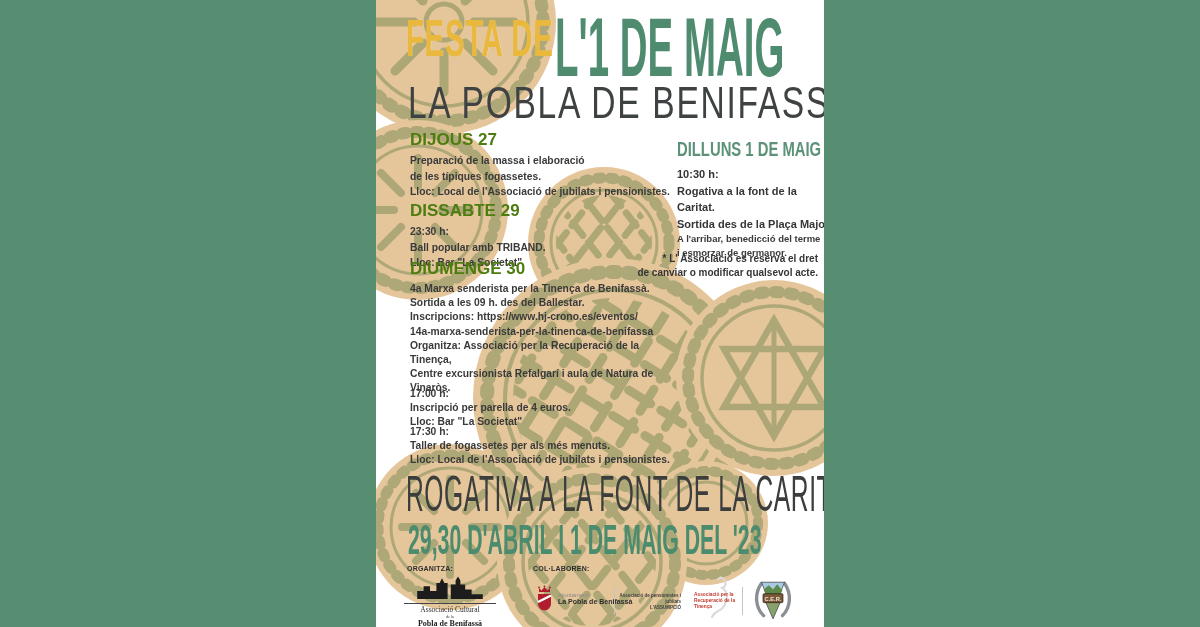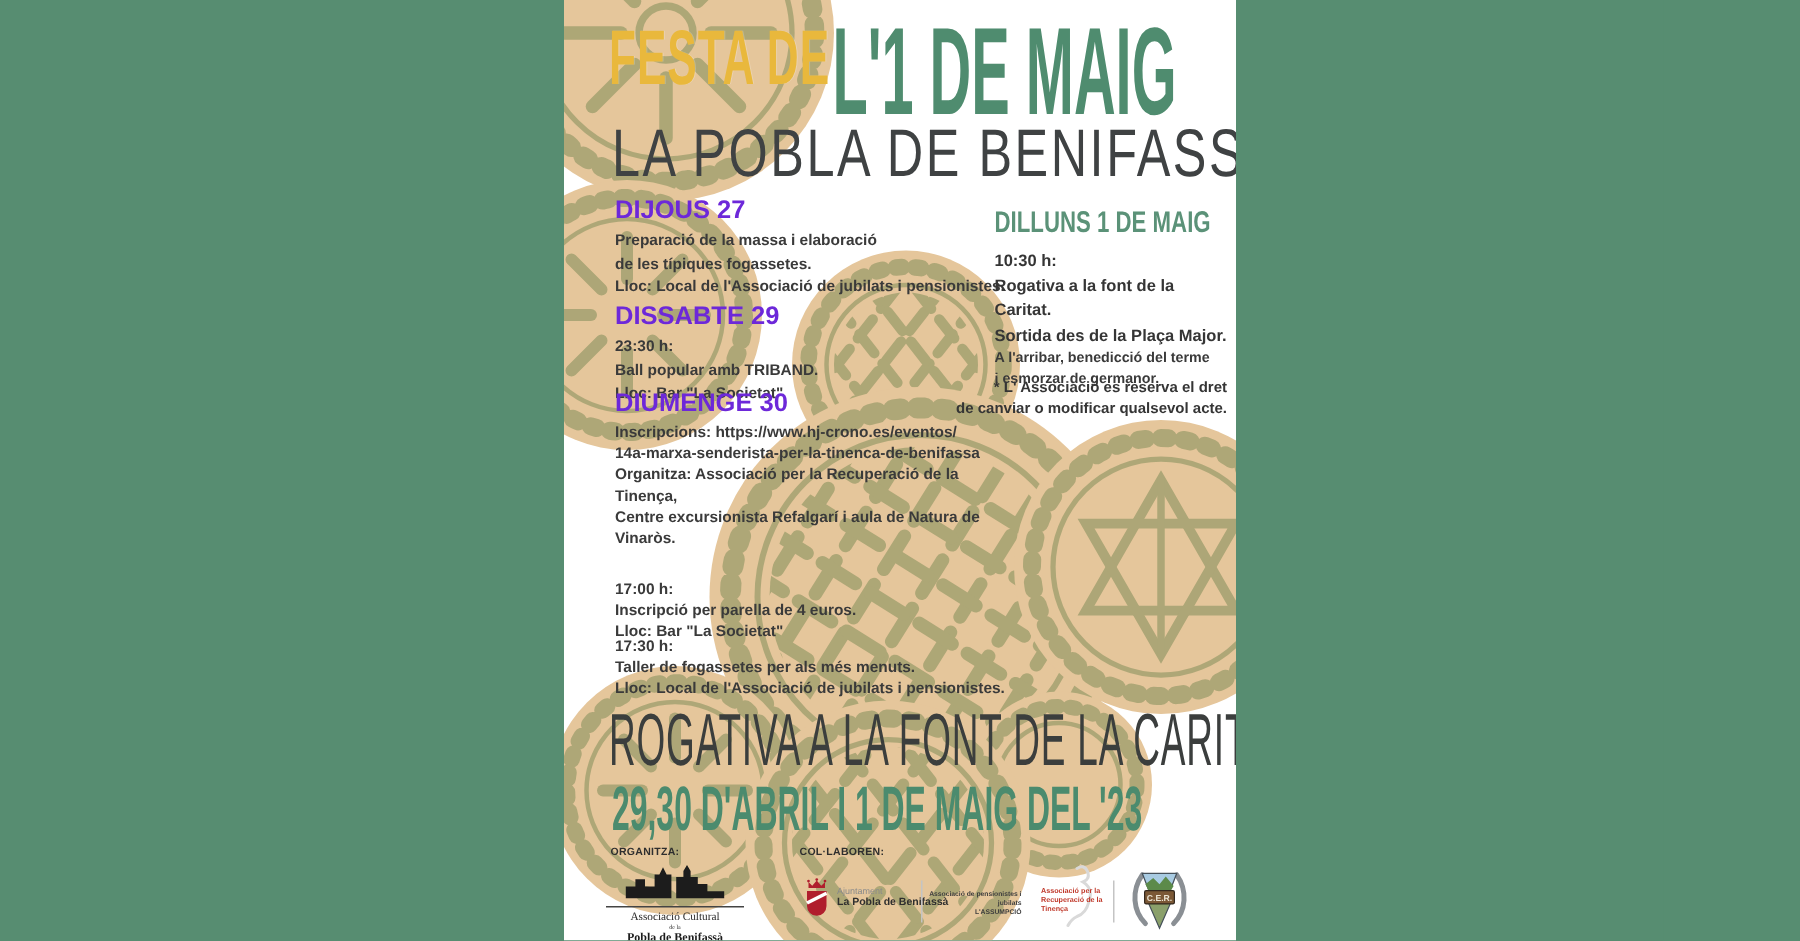--- a/index.html
+++ b/index.html
@@ -13,27 +13,27 @@
   .t-festa{position:absolute;left:30px;top:8px;font-size:46px;font-weight:bold;color:#e9b83c;
            white-space:nowrap;transform:scale(0.64,1.12);transform-origin:0 0;letter-spacing:1px;
            text-shadow:1px 0 0 #fff3;}
   .t-maig{position:absolute;left:179px;top:0px;font-size:74px;font-weight:bold;color:#4f8c6f;
           white-space:nowrap;transform:scale(0.52,1.12);transform-origin:0 0;}
   .t-town{position:absolute;left:32px;top:78px;font-size:40px;font-weight:400;color:#3f4243;
           white-space:nowrap;letter-spacing:2px;transform:scale(0.84,1.12);transform-origin:0 0;}
 
   
   .lblock{position:absolute;left:34px;width:268px;}
-  .lblock h3{margin:0 0 4px 0;font-size:17px;line-height:19px;font-weight:bold;color:#6d28d9;}
+  .lblock h3{margin:0 0 4px 0;font-size:17px;line-height:19px;font-weight:bold;color:#4d7c0f;}
   .lblock p{margin:0;font-size:10.3px;line-height:15.5px;font-weight:bold;color:#3a3a3a;}
   .lblock.tight p{line-height:14.2px;}
   .b1{top:130px}.b2{top:201px}.b3{top:259px}.b4{top:387px}.b5{top:425px}
 
   
-  .rcol{position:absolute;left:287px;top:138px;width:160px;}
+  .rcol{position:absolute;left:301px;top:138px;width:160px;}
   .rcol h3{margin:0 0 7px 0;font-size:19px;line-height:21px;font-weight:bold;color:#5b9278;
            white-space:nowrap;transform:scale(0.78,1.05);transform-origin:0 0;}
   .rcol p.main{margin:0;font-size:11px;line-height:16.5px;font-weight:bold;color:#353535;}
   .rcol p.sub{margin:0;font-size:9.5px;line-height:13.5px;font-weight:bold;color:#3a3a3a;}
   .rcol p.sub:first-of-type{margin-top:5px;}
   .note{position:absolute;right:6px;top:252px;width:230px;text-align:right;}
   .note p{margin:0;font-size:10px;line-height:14px;font-weight:bold;color:#353535;}
 
   
   .t-rogativa{position:absolute;left:30px;top:466px;font-size:44px;font-weight:400;color:#3b3e3d;
@@ -231,20 +231,22 @@
         <p>Lloc: Local de l'Associació de jubilats i pensionistes.</p>
       </div>
       <div class="lblock b2">
         <h3>DISSABTE 29</h3>
         <p>23:30 h:</p>
         <p>Ball popular amb TRIBAND.</p>
         <p>Lloc: Bar "La Societat"</p>
       </div>
       <div class="lblock b3 tight">
         <h3>DIUMENGE 30</h3>
+        <p>4a Marxa senderista per la Tinença de Benifassà.</p>
+        <p>Sortida a les 09 h. des del Ballestar.</p>
         <p>Inscripcions: https://www.hj-crono.es/eventos/</p>
         <p>14a-marxa-senderista-per-la-tinenca-de-benifassa</p>
         <p>Organitza: Associació per la Recuperació de la Tinença,</p>
         <p>Centre excursionista Refalgarí i aula de Natura de Vinaròs.</p>
       </div>
       <div class="lblock b4 tight">
         <p>17:00 h:</p>
         <p>Inscripció per parella de 4 euros.</p>
         <p>Lloc: Bar "La Societat"</p>
       </div>

